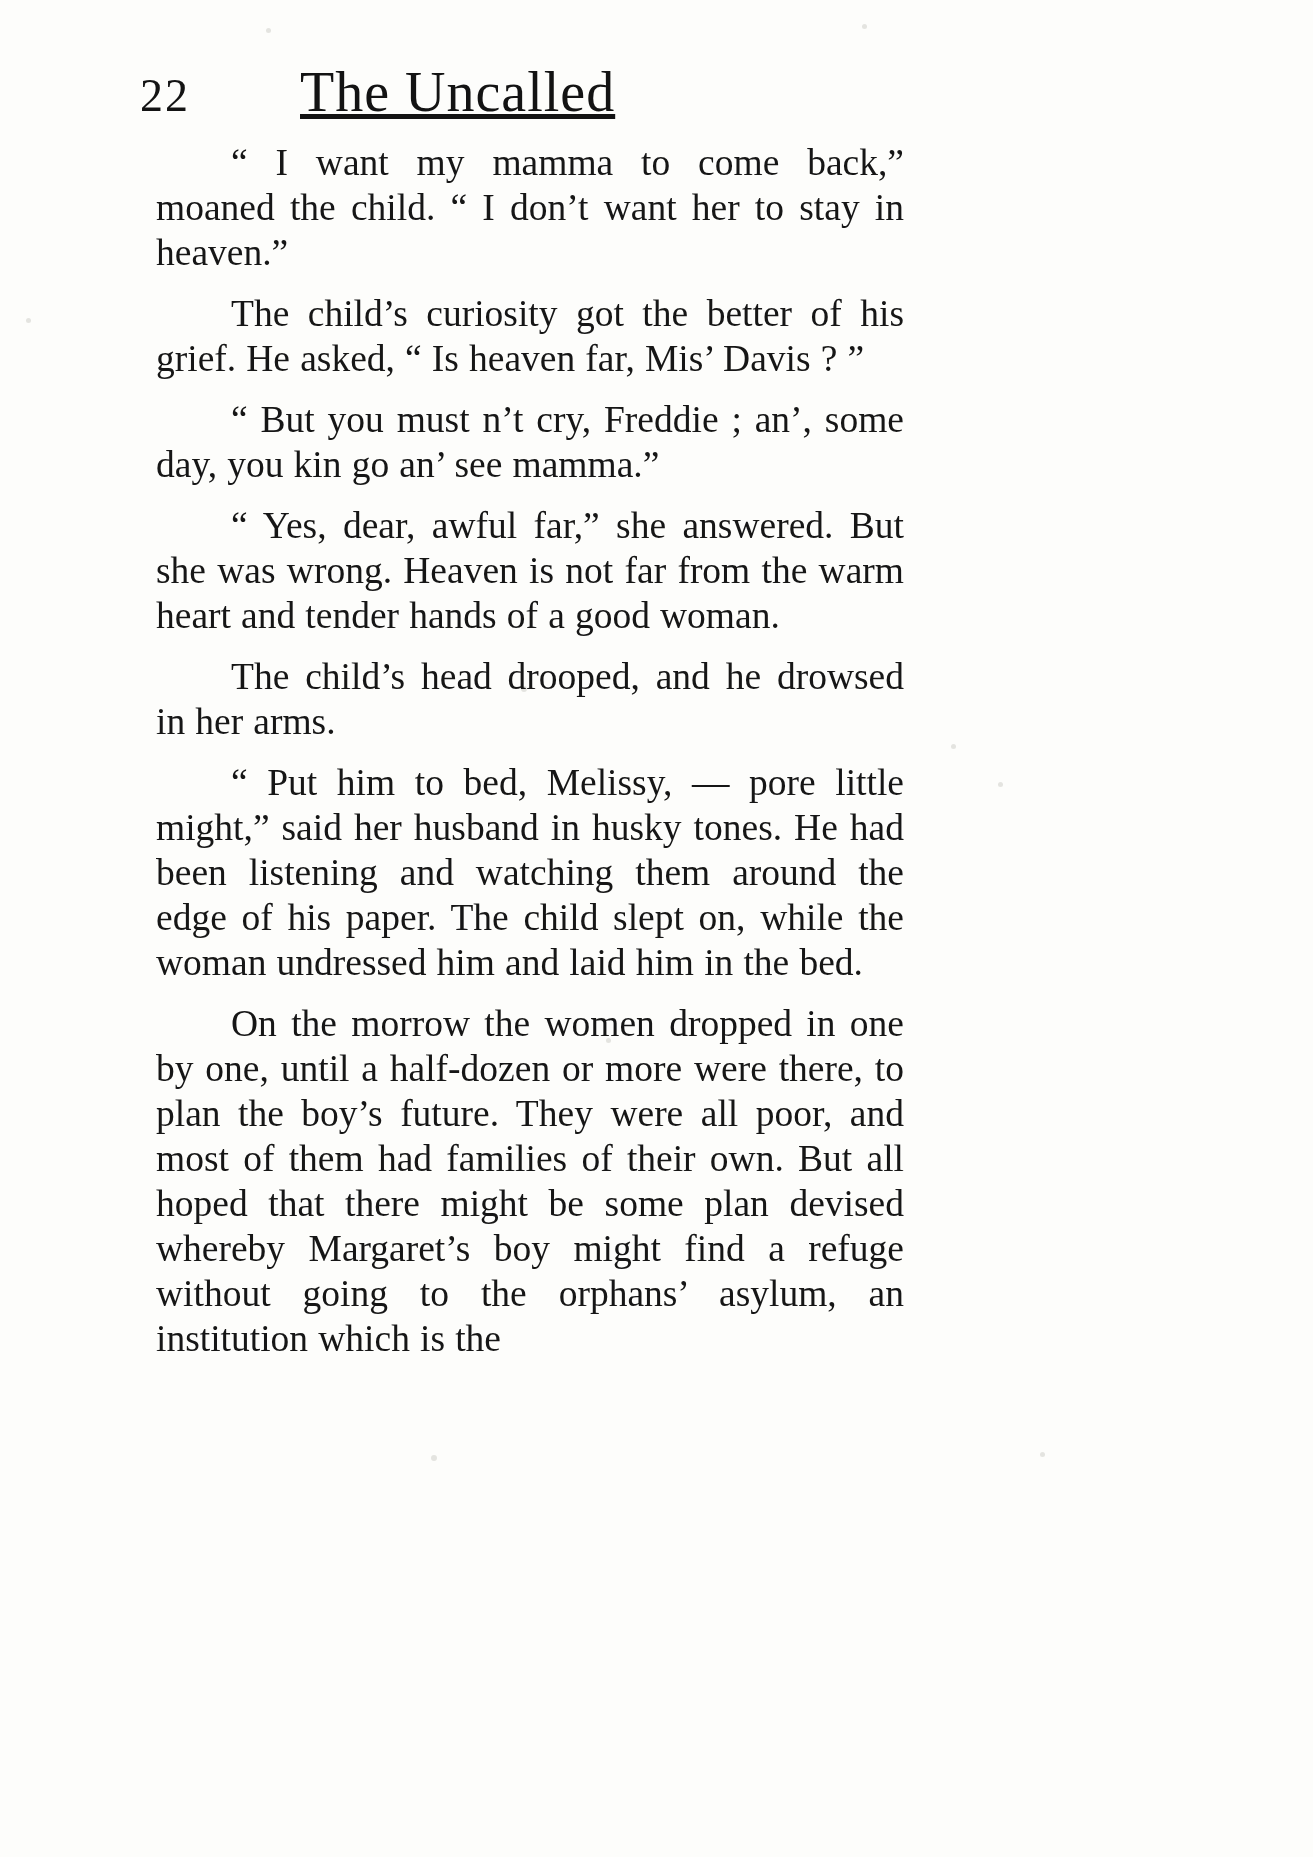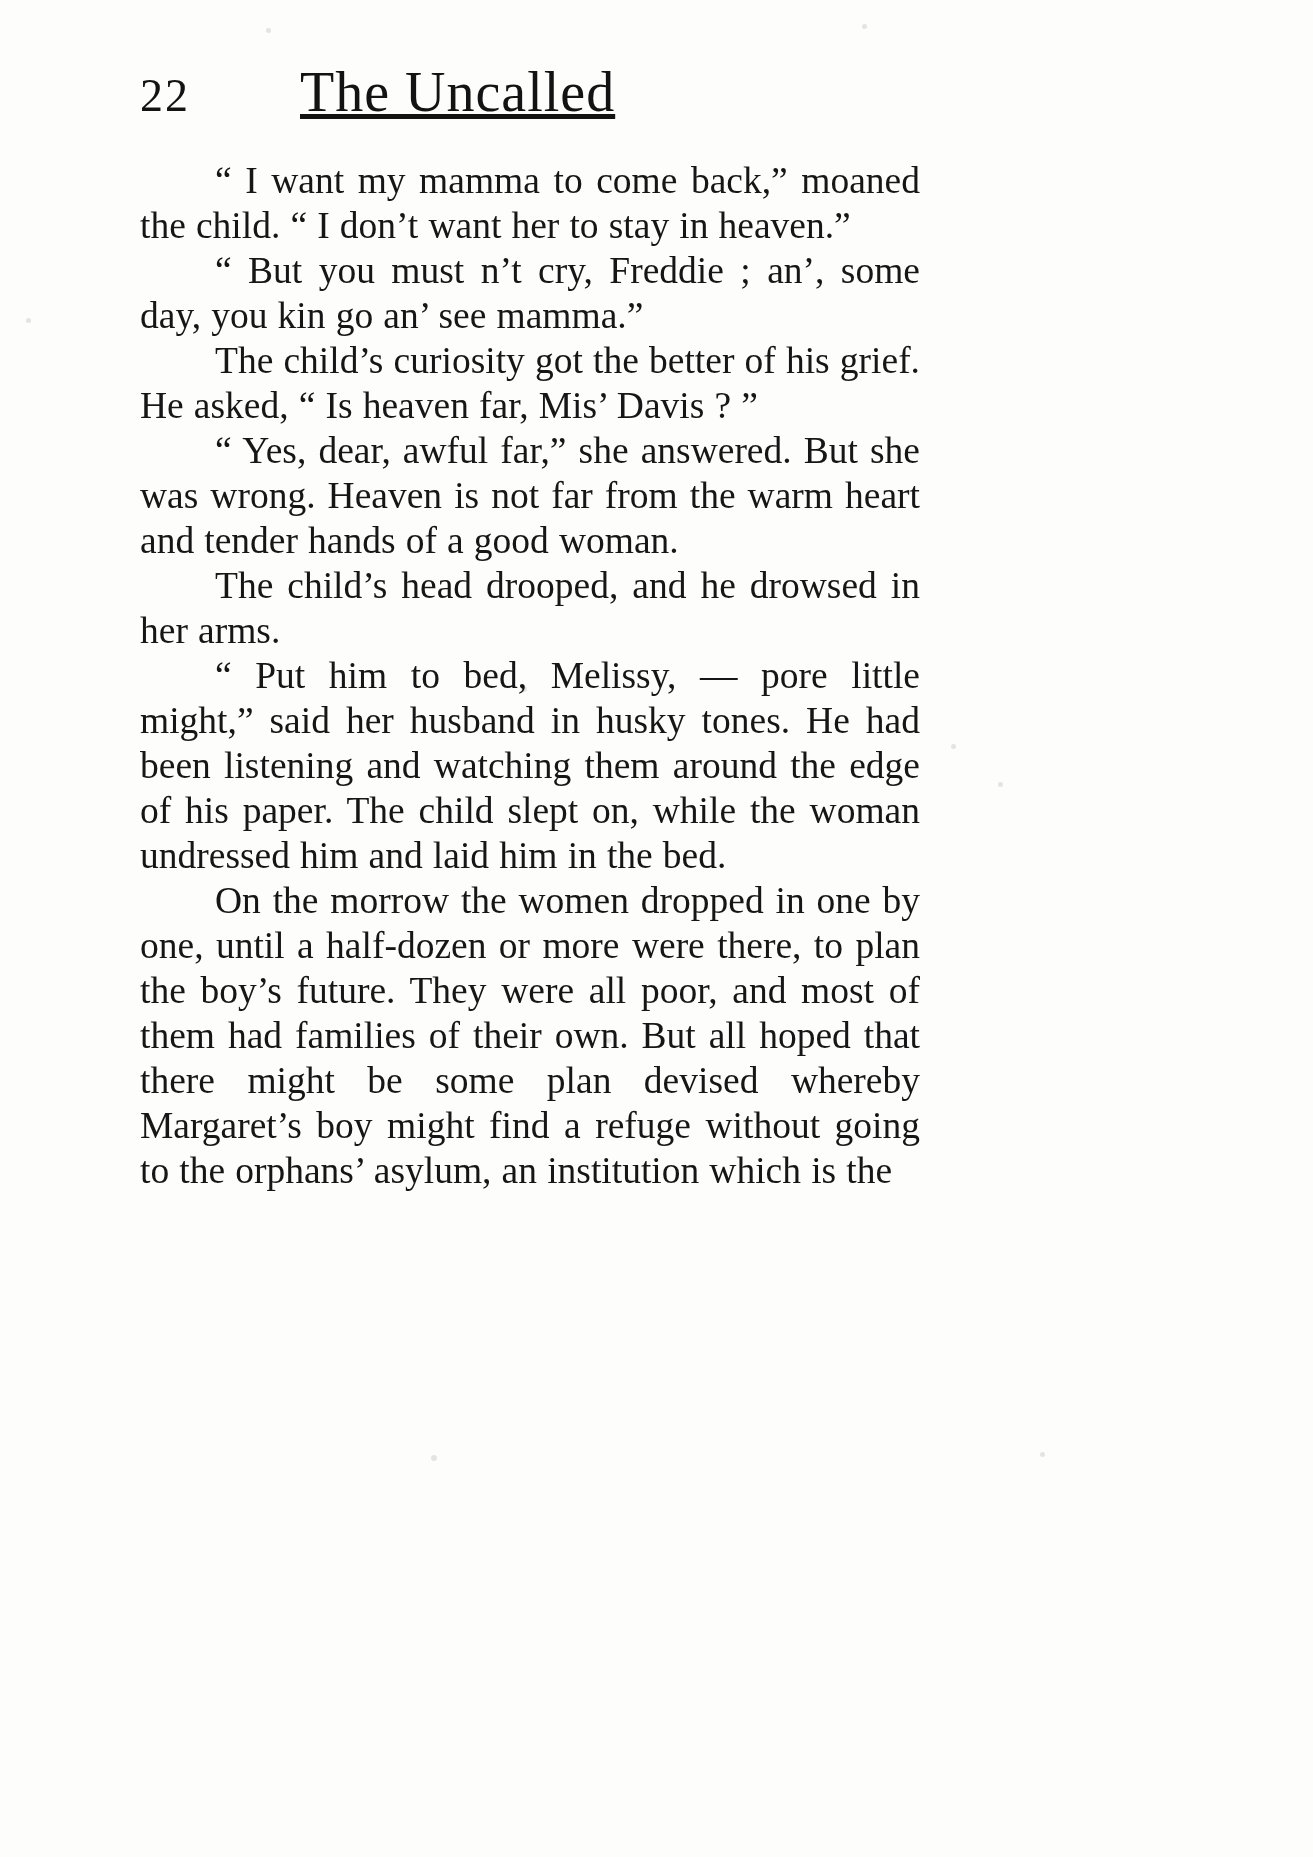--- a/index.html
+++ b/index.html
@@ -18,21 +18,20 @@
     position: absolute;
     left: 140px;
     top: 60px;
     width: 780px;
   }
   .header {
     display: flex;
     align-items: baseline;
     font-family: "Liberation Serif", serif;
     color: #131313;
-    margin-bottom: 34px;
   }
   .folio {
     font-size: 46px;
     letter-spacing: 2px;
     font-family: "Liberation Serif", serif;
     width: 160px;
     flex: 0 0 160px;
   }
   .running-title {
     font-size: 56px;
@@ -44,21 +43,21 @@
     font-family: "Liberation Serif", serif;
     font-size: 37.5px;
     line-height: 1.20;
     color: #161616;
     text-align: justify;
     -webkit-hyphens: none;
     hyphens: none;
     word-spacing: 0.02em;
   }
   .body-text p {
-    margin: 0;
+    margin: 16px;
     text-indent: 2.0em;
   }
   
   .speckle {
     position: absolute;
     background: #cfcfca;
     border-radius: 50%;
     opacity: 0.55;
     pointer-events: none;
   }
@@ -80,22 +79,22 @@
 
   <div class="page-inner">
 
     <div class="header">
       <span class="folio">22</span>
       <span class="running-title">The Uncalled</span>
     </div>
 
     <div class="body-text">
       <p>“ I want my mamma to come back,” moaned the child. “ I don’t want her to stay in heaven.”</p>
+      <p>The child’s curiosity got the better of his grief. He asked, “ Is heaven far, Mis’ Davis ? ”</p>
       <p>“ But you must n’t cry, Freddie ; an’, some day, you kin go an’ see mamma.”</p>
-      <p>The child’s curiosity got the better of his grief. He asked, “ Is heaven far, Mis’ Davis ? ”</p>
       <p>“ Yes, dear, awful far,” she answered. But she was wrong. Heaven is not far from the warm heart and tender hands of a good woman.</p>
       <p>The child’s head drooped, and he drowsed in her arms.</p>
       <p>“ Put him to bed, Melissy, — pore little might,” said her husband in husky tones. He had been listening and watching them around the edge of his paper. The child slept on, while the woman undressed him and laid him in the bed.</p>
       <p>On the morrow the women dropped in one by one, until a half-dozen or more were there, to plan the boy’s future. They were all poor, and most of them had families of their own. But all hoped that there might be some plan devised whereby Margaret’s boy might find a refuge without going to the orphans’ asylum, an institution which is the</p>
     </div>
 
   </div>
 </div>
 
 </body></html>

